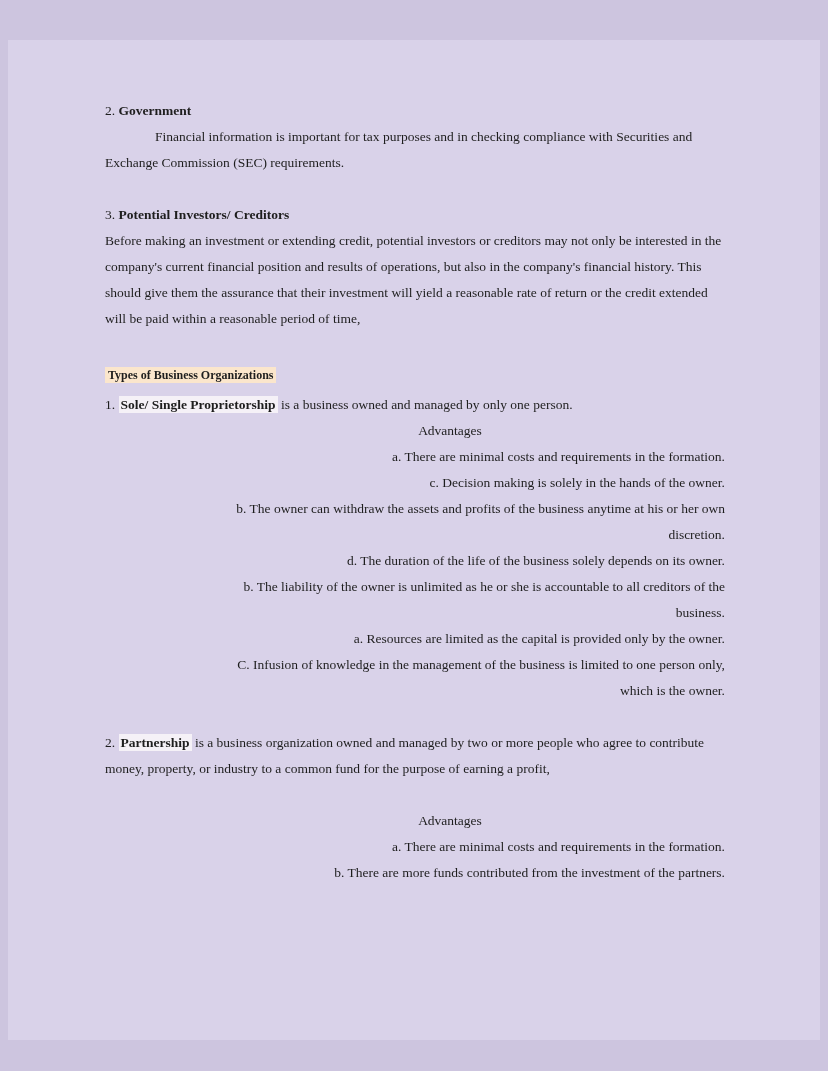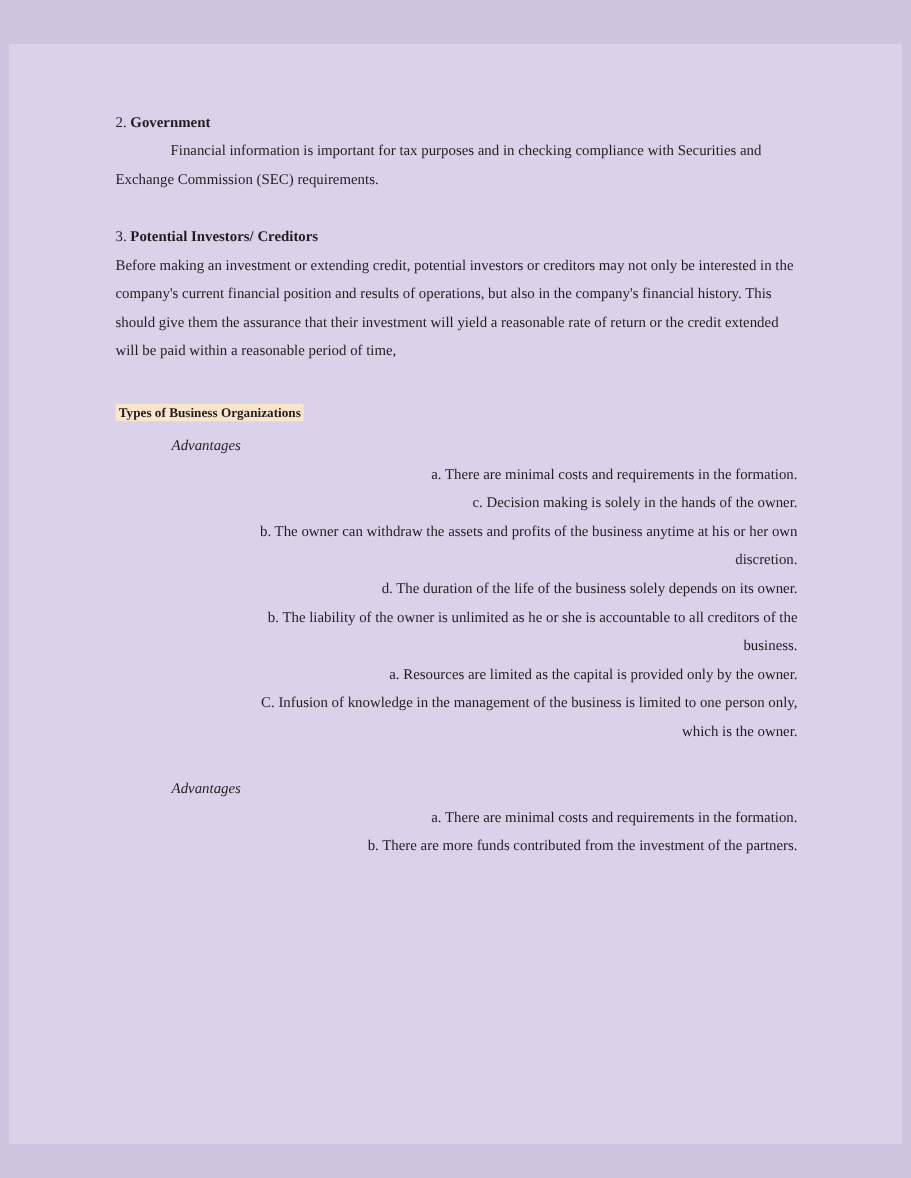--- a/index.html
+++ b/index.html
@@ -42,51 +42,53 @@
   .hl-head {
     background: #fbe6cc;
     padding: 1px 3px;
   }
   .hl-term {
     background: #f5f1f7;
     padding: 1px 2px;
   }
   .first-indent { text-indent: 50px; }
   .label-indent {
-    margin-left: 51px;
-    font-style: italic;
+    margin-left: 70px;
+    text-align: center;
   }
   .list-item { text-indent: 98px; text-align: right; }
 </style>
 </head>
 <body>
 
 <div class="canvas">
   <div class="page">
     <div class="page-content">
 
       <p><span>2.</span> <b>Government</b></p>
       <p class="first-indent">Financial information is important for tax purposes and in checking compliance with Securities and Exchange Commission (SEC) requirements.</p>
 
       <p class="gap"><span>3.</span> <b>Potential Investors/ Creditors</b></p>
       <p>Before making an investment or extending credit, potential investors or creditors may not only be interested in the company's current financial position and results of operations, but also in the company's financial history. This should give them the assurance that their investment will yield a reasonable rate of return or the credit extended will be paid within a reasonable period of time,</p>
 
       <h2 class="doc-heading"><span class="hl-head">Types of Business Organizations</span></h2>
 
+      <p><span>1.</span> <b class="hl-term">Sole/ Single Proprietorship</b><span> is a business owned and managed by only one person.</span></p>
 
       <p class="label-indent">Advantages</p>
       <p class="list-item">a. There are minimal costs and requirements in the formation.</p>
       <p class="list-item">c. Decision making is solely in the hands of the owner.</p>
       <p class="list-item">b. The owner can withdraw the assets and profits of the business anytime at his or her own discretion.</p>
       <p class="list-item">d. The duration of the life of the business solely depends on its owner.</p>
 
       <p class="list-item">b. The liability of the owner is unlimited as he or she is accountable to all creditors of the business.</p>
       <p class="list-item">a. Resources are limited as the capital is provided only by the owner.</p>
       <p class="list-item">C. Infusion of knowledge in the management of the business is limited to one person only, which is the owner.</p>
 
+      <p class="gap"><span>2.</span> <b class="hl-term">Partnership</b><span> is a business organization owned and managed by two or more people who agree to contribute money, property, or industry to a common fund for the purpose of earning a profit,</span></p>
 
       <p class="label-indent gap">Advantages</p>
       <p class="list-item">a. There are minimal costs and requirements in the formation.</p>
       <p class="list-item">b. There are more funds contributed from the investment of the partners.</p>
 
     </div>
   </div>
 </div>
 
 </body></html>

